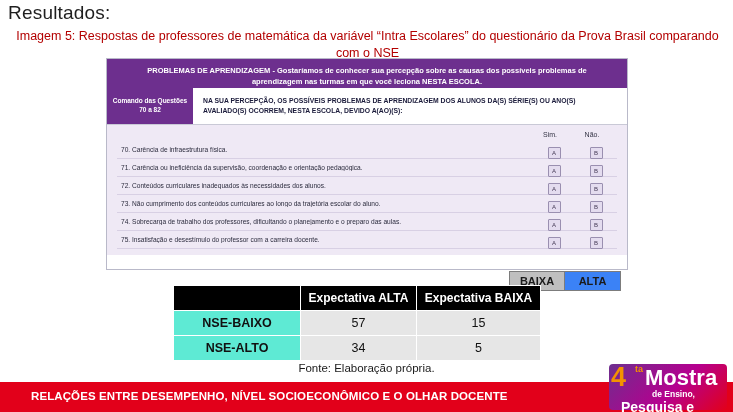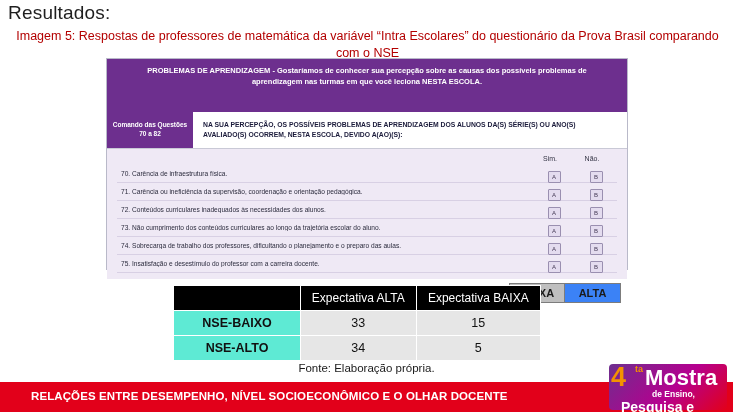--- a/index.html
+++ b/index.html
@@ -48,21 +48,21 @@
     background: #ffffff;
     border: 1px solid #b9b9c9;
     box-sizing: border-box;
   }
   .fig-header {
     background: #6d2f8e;
     color: #ffffff;
     font-size: 7.5px;
     font-weight: bold;
     text-align: center;
-    padding: 7px 28px 24px 28px;
+    padding: 7px 28px 0 28px;
     line-height: 1.45;
     box-sizing: border-box;
   }
   .fig-subheader {
     display: flex;
     background: #ffffff;
     border-bottom: 1px solid #c9c9d6;
   }
   .fig-sub-left {
     width: 86px;
@@ -128,21 +128,21 @@
     background: #e4dcef;
     font-size: 6px;
     line-height: 10px;
     text-align: center;
     color: #443a55;
     border-radius: 1px;
   }
   .fig-footer {
     display: flex;
     justify-content: flex-end;
-    padding: 4px 6px 0 0;
+    padding: 16px 6px 0 0;
   }
   .tag {
     width: 56px;
     text-align: center;
     font-size: 11px;
     font-weight: bold;
     padding: 3px 0;
     border: 1px solid #7c7c7c;
     box-sizing: border-box;
   }
@@ -165,21 +165,21 @@
     font-size: 12.5px;
   }
   .data-table th, .data-table td {
     border: 1px solid #ffffff;
     padding: 5px 4px;
     text-align: center;
   }
   .data-table thead th {
     background: #000000;
     color: #ffffff;
-    font-weight: normal;
+    font-weight: bold;
     font-size: 12px;
   }
   .data-table thead th.corner {
     width: 118px;
   }
   .data-table tbody td {
     background: #e6e6e6;
     color: #111111;
   }
   .data-table tbody td.rowhead {
@@ -332,21 +332,21 @@
     <thead>
       <tr>
         <th class="corner"></th>
         <th>Expectativa ALTA</th>
         <th>Expectativa BAIXA</th>
       </tr>
     </thead>
     <tbody>
       <tr>
         <td class="rowhead">NSE-BAIXO</td>
-        <td>33</td>
+        <td>57</td>
         <td>15</td>
       </tr>
       <tr>
         <td class="rowhead">NSE-ALTO</td>
         <td>34</td>
         <td>5</td>
       </tr>
     </tbody>
   </table>
 

